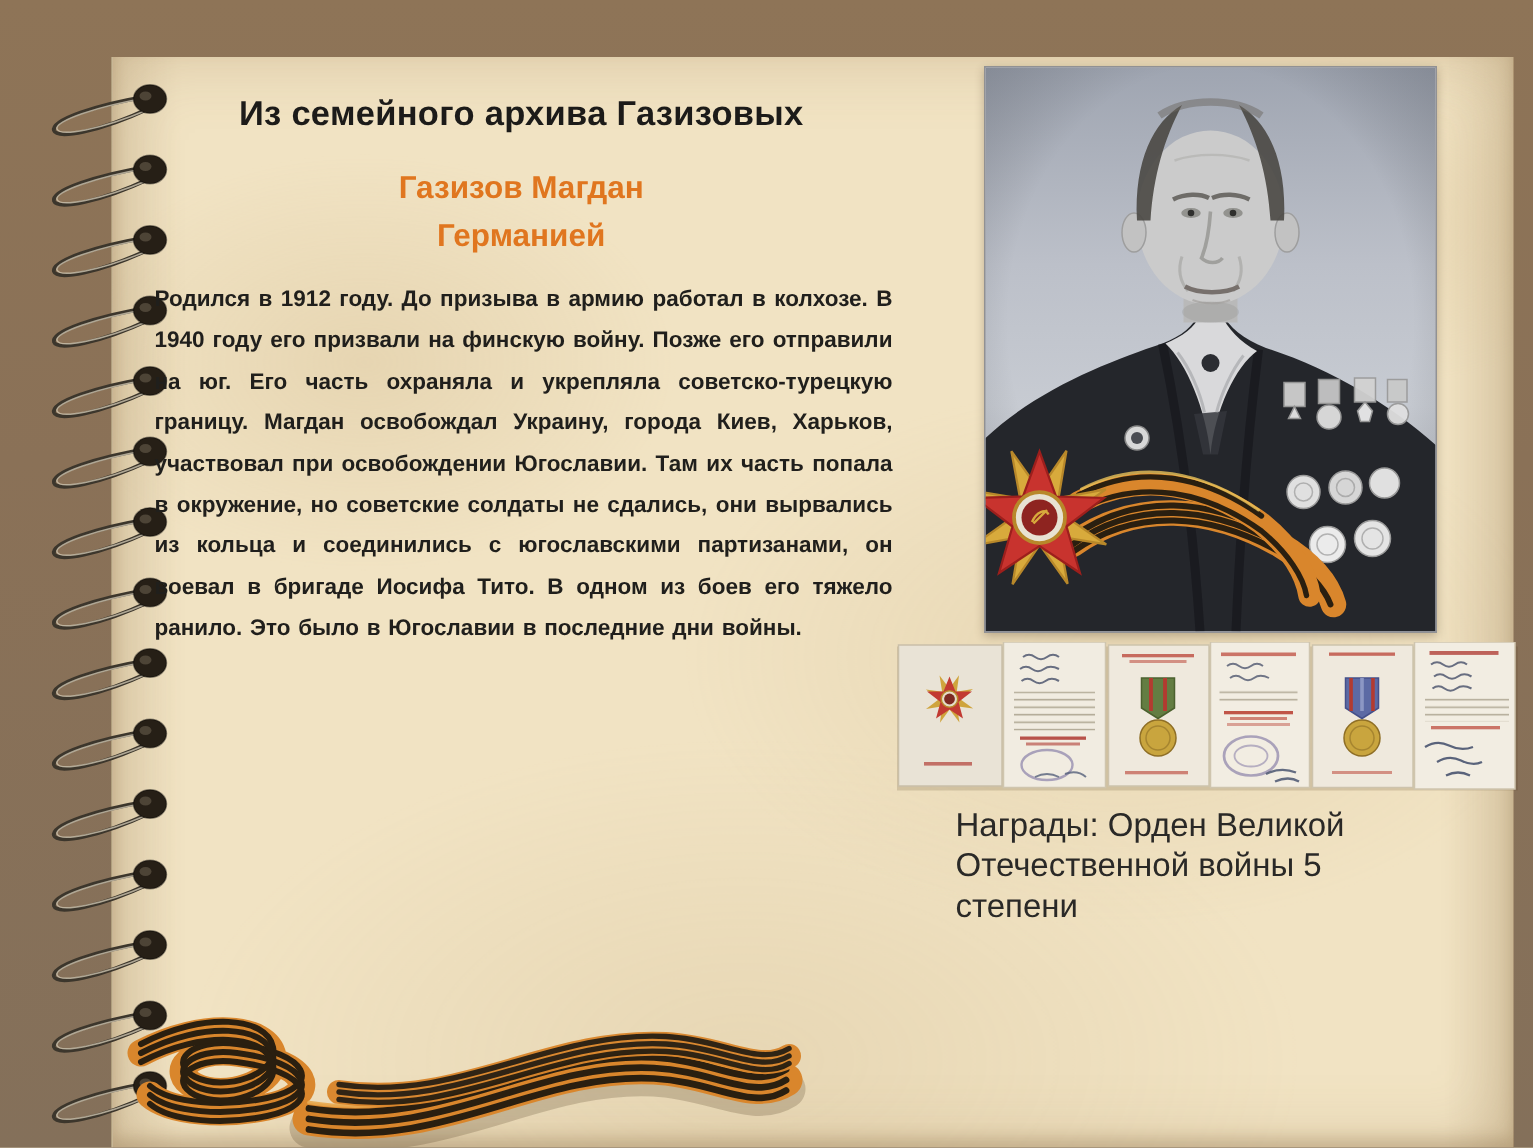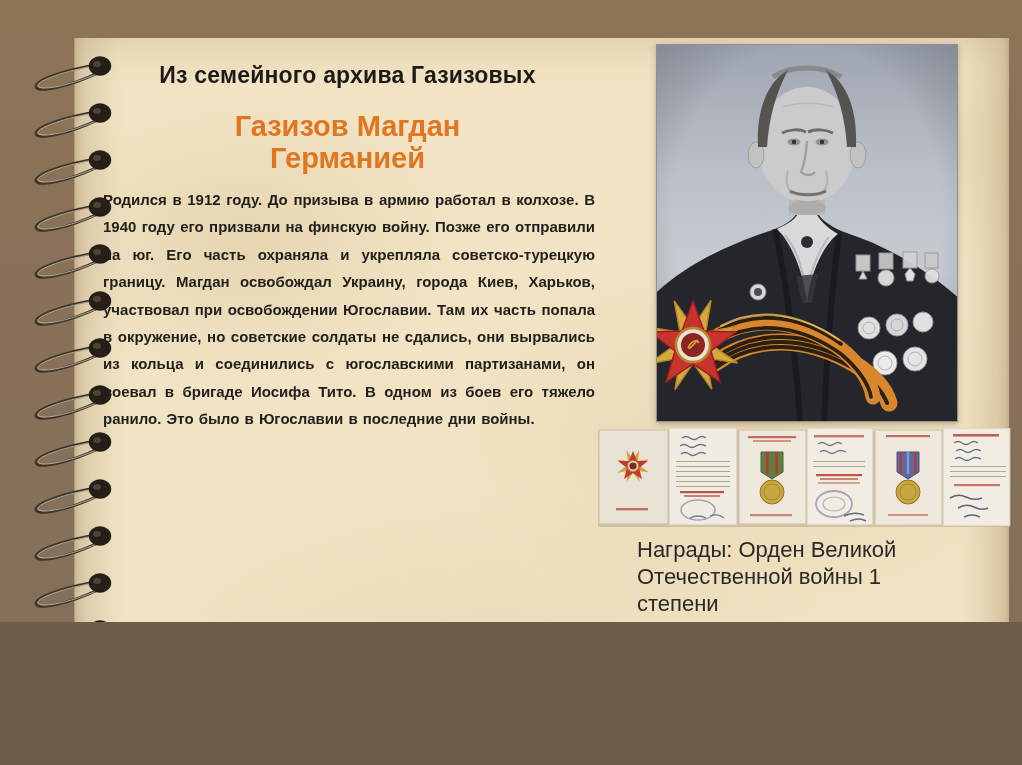--- a/index.html
+++ b/index.html
@@ -2,21 +2,21 @@
 <html lang="ru"><head>
 <meta charset="utf-8">
 <style>
   html,body{margin:0;padding:0;}
   body{
     font-family:"Liberation Sans","DejaVu Sans",sans-serif;
     background:#6f5d4a;
   }
   .stage{
     position:relative;
-    width:1022px;height:622px;
+    width:1022px;height:765px;
     overflow:hidden;
     background:linear-gradient(180deg,#8e7457 0%,#8a7157 40%,#84705a 100%);
   }
   
   .page{
     position:absolute;
     left:74px;top:38px;
     width:934px;height:727px;
     background-color:#f1e3c3;
     background-image:
@@ -29,21 +29,21 @@
     border-left:1px solid rgba(90,65,35,.35);
   }
   
   .archive-label{
     position:absolute;left:95px;top:62px;width:505px;
     text-align:center;font-weight:bold;font-size:23px;line-height:27px;
     color:#1c1b19;letter-spacing:.2px;
   }
   .name-heading{
     position:absolute;left:95px;top:110px;width:505px;
-    text-align:center;font-weight:bold;font-size:29px;line-height:32px;
+    text-align:center;font-weight:bold;font-size:21px;line-height:32px;
     color:#e0761f;
   }
   .biography{
     position:absolute;left:103px;top:186px;width:492px;
     font-size:15px;line-height:27.4px;font-weight:bold;
     color:#201f1c;text-align:justify;
     letter-spacing:0;
     word-spacing:1px;
   }
   .awards{
@@ -403,21 +403,21 @@
         <g stroke="#4a5570" stroke-width="1.5" fill="none" opacity=".9">
           <path d="M352,70 q8,-5 16,-1 t16,1"></path>
             <path d="M360,80 q8,-5 16,-1 t14,1"></path>
             <path d="M366,89 q8,-4 16,0"></path>
         </g>
       </g>
     </svg>
   </div>
 
   <div class="awards">
-    <p>Награды: Орден Великой Отечественной войны 1 степени</p>
+    <p>Награды: Орден Великой Отечественной войны 5 степени</p>
   </div>
 
   <svg class="ribbon-bottom" width="478" height="101" viewBox="0 0 478 101" aria-hidden="true">
     <g fill="none" stroke-linecap="round">
 
       <path d="M140,82 C230,96 290,44 370,48 C410,50 436,70 458,56" stroke="rgba(60,40,15,.20)" stroke-width="26" transform="translate(0,6)"></path>
 
       <g>
         <path d="M28,38 C70,16 112,20 116,40 C120,58 84,70 64,60 C46,51 60,34 92,38 C140,44 150,66 112,74 C84,80 48,78 34,66" stroke="#d9862c" stroke-width="18"></path>
         <path d="M28,32 C70,10 112,14 116,34 C120,52 84,64 64,54 C46,45 60,28 92,32 C140,38 150,60 112,68 C84,74 48,72 34,60" stroke="#2a1f10" stroke-width="4"></path>

